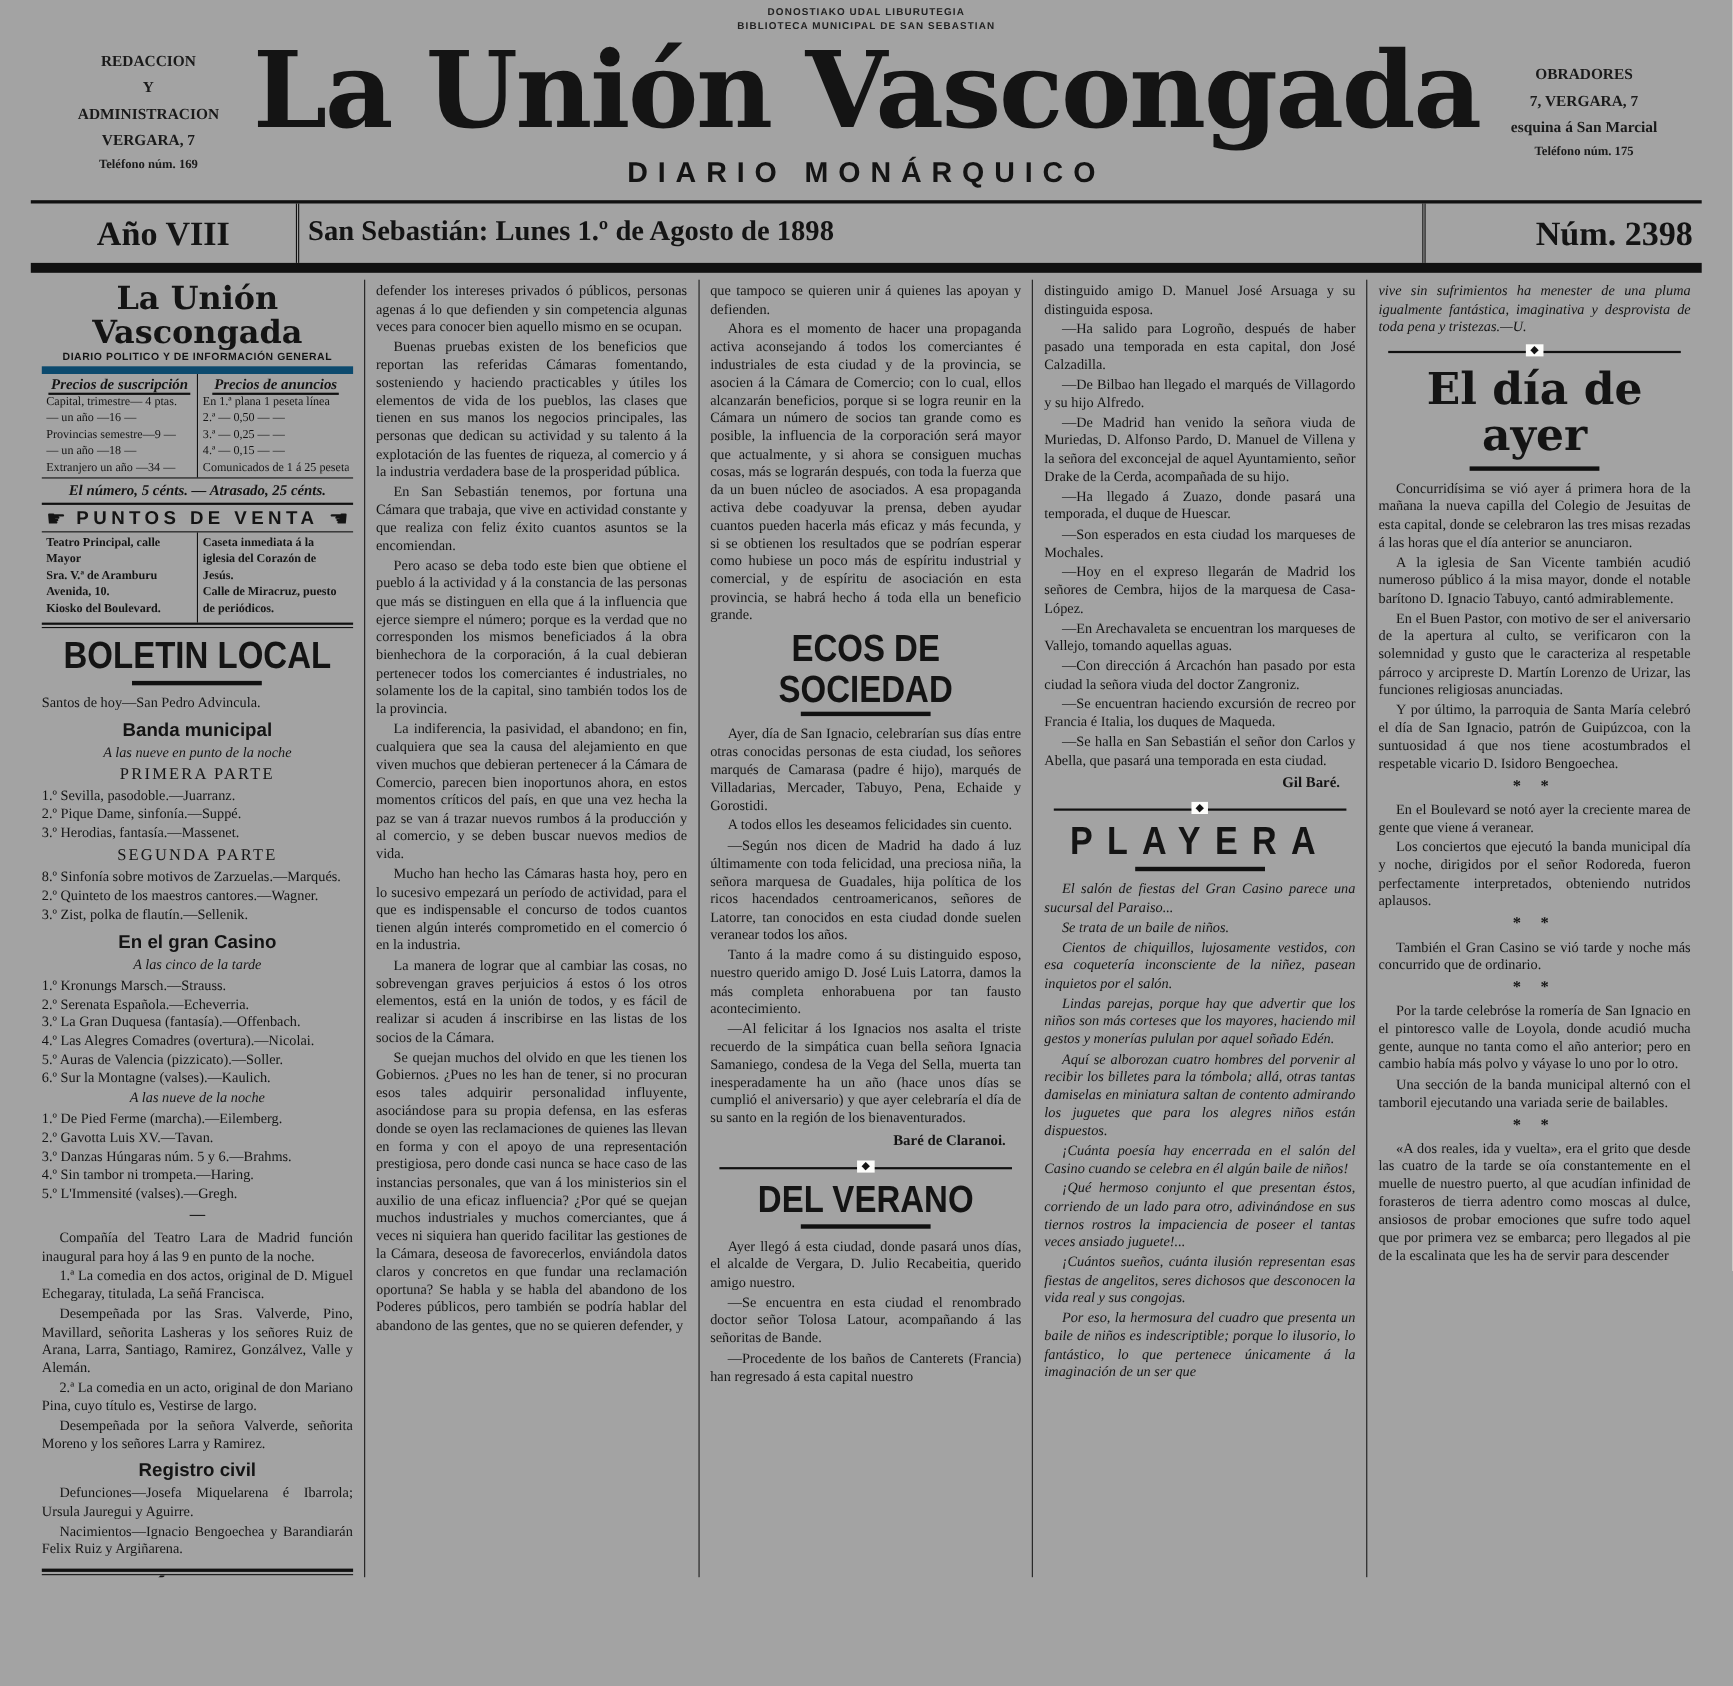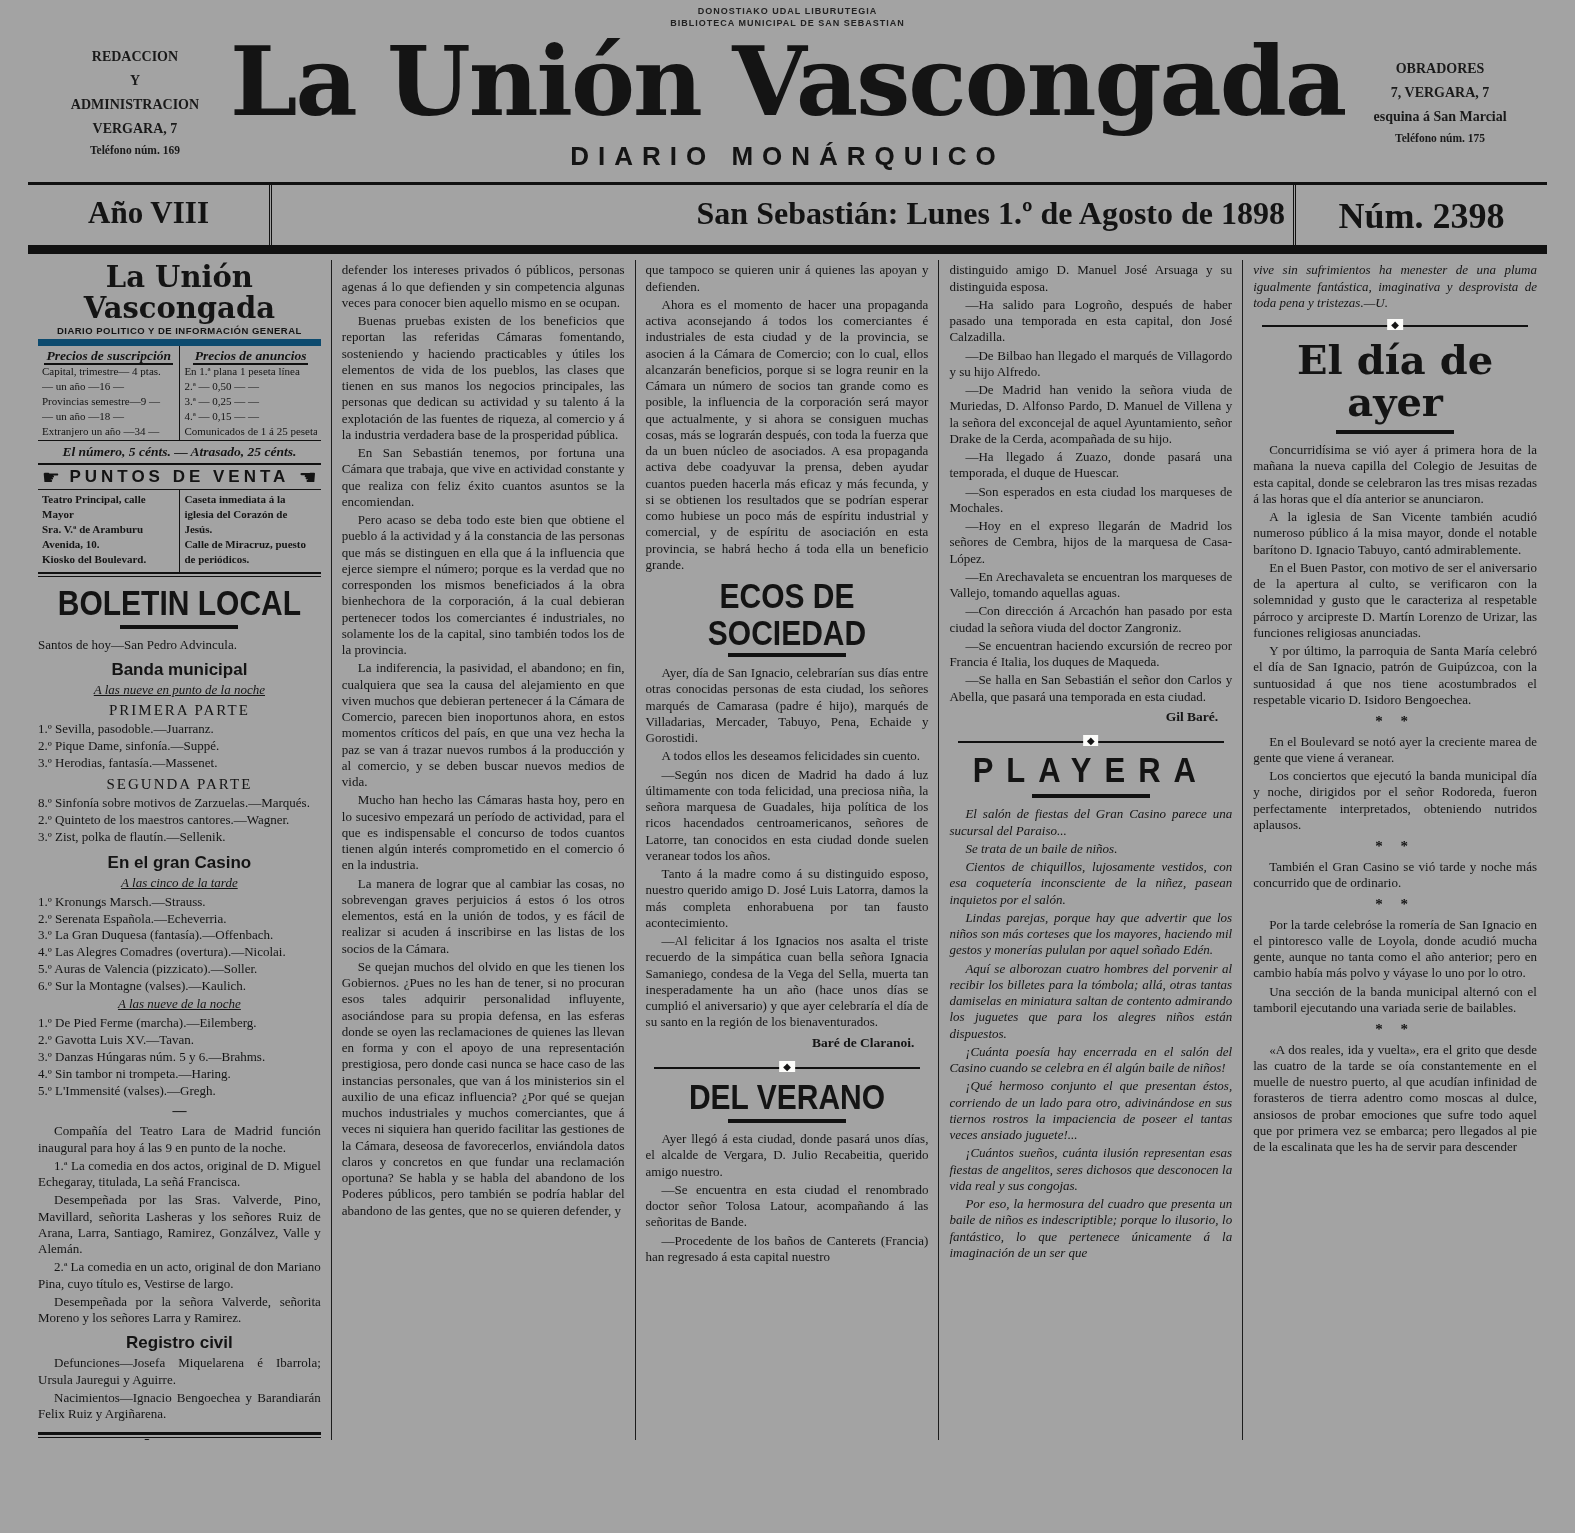--- a/index.html
+++ b/index.html
@@ -15,22 +15,22 @@
   .mh-center{flex:1;text-align:center;}
   .paper-title{font-family:"DejaVu Serif","Liberation Serif",serif;font-weight:bold;
                font-size:96px;letter-spacing:-2px;line-height:1.02;white-space:nowrap;}
   .paper-subtitle{font-family:"Liberation Sans",sans-serif;font-weight:bold;font-size:26px;
                   letter-spacing:9px;margin-top:10px;}
   
   .dateline{margin:10px 28px 0 28px;border-top:3px solid #111;border-bottom:9px solid #111;
             display:flex;align-items:stretch;}
   .dl-cell{padding:10px 8px 8px 8px;font-weight:bold;white-space:nowrap;}
   .dl-left{width:225px;text-align:center;font-size:31px;}
-  .dl-center{flex:1;text-align:right;font-size:32px;border-left:3px double #111;border-right:3px double #111;}
-  .dl-right{width:235px;text-align:center;font-size:36px;}
+  .dl-center{flex:1;text-align:left;font-size:26px;border-left:3px double #111;border-right:3px double #111;}
+  .dl-right{width:235px;text-align:right;font-size:31px;}
   
   .columns{display:flex;margin:6px 28px 0 28px;height:1180px;overflow:hidden;}
   .col{width:20%;padding:2px 10px 0 10px;border-right:1.5px solid #1c1c1c;overflow:hidden;box-sizing:border-box;}
   .col:last-child{border-right:none;}
   
   .p{margin:0 0 2px 0;font-size:13px;line-height:1.25;text-align:justify;text-indent:16px;}
   .p.cont{text-indent:0;font-family:Liberation Serif, serif;}
   .p.pi{font-style:italic;}
   .li{font-size:13px;line-height:1.3;text-align:left;padding-left:30px;text-indent:-30px;margin:0;}
   .sig{text-align:right;font-weight:bold;font-size:13.5px;padding:2px 14px 2px 0;}
@@ -38,21 +38,21 @@
   .star{text-align:center;font-weight:bold;font-size:15px;letter-spacing:7px;line-height:.9;margin:7px 0 5px 0;}
   
   .hwrap{margin:10px 0 8px 0;text-align:center;}
   .h1text{font-family:"Liberation Sans",sans-serif;font-weight:bold;font-size:30px;
           letter-spacing:0px;line-height:1.05;transform:scaleY(1.15);transform-origin:center;}
   .hwrap.spaced .h1text{letter-spacing:13px;font-size:31px;}
   .hwrap.serif .h1text{font-family:"DejaVu Serif","Liberation Serif",serif;font-size:40px;transform:none;}
   .h1bar{width:118px;height:4px;background:#111;margin:7px auto 0 auto;}
   .h2{font-family:"Liberation Sans",sans-serif;font-weight:bold;font-size:17px;text-align:center;margin:7px 0 2px 0;}
   .cap{font-size:15px;text-align:center;letter-spacing:2px;margin:4px 0 2px 0;}
-  .itc{font-style:italic;text-align:center;font-size:13px;margin:1px 0 3px 0;text-decoration:underline;}
+  .itc{font-style:italic;text-align:center;font-size:13px;margin:1px 0 3px 0;}
   .colrule{height:0;border-top:3px solid #111;margin:10px 0 2px 0;position:relative;}
   .colrule:before{content:"";position:absolute;left:0;right:0;top:2px;border-top:1px solid #111;}
   .orn{position:relative;height:2px;background:#111;width:94%;margin:14px auto 12px auto;}
   .orn:after{content:"◆";position:absolute;left:50%;top:-6px;transform:translateX(-50%);
              font-size:10px;background:#fcfcfa;padding:0 4px;}
   
   .infobox{border-bottom:1px solid #111;margin-bottom:4px;}
   .ib-title{font-family:"DejaVu Serif","Liberation Serif",serif;font-weight:bold;font-size:29px;
             text-align:center;line-height:1.05;}
   .ib-sub{font-family:"Liberation Sans",sans-serif;font-weight:bold;font-size:9.5px;text-align:center;

